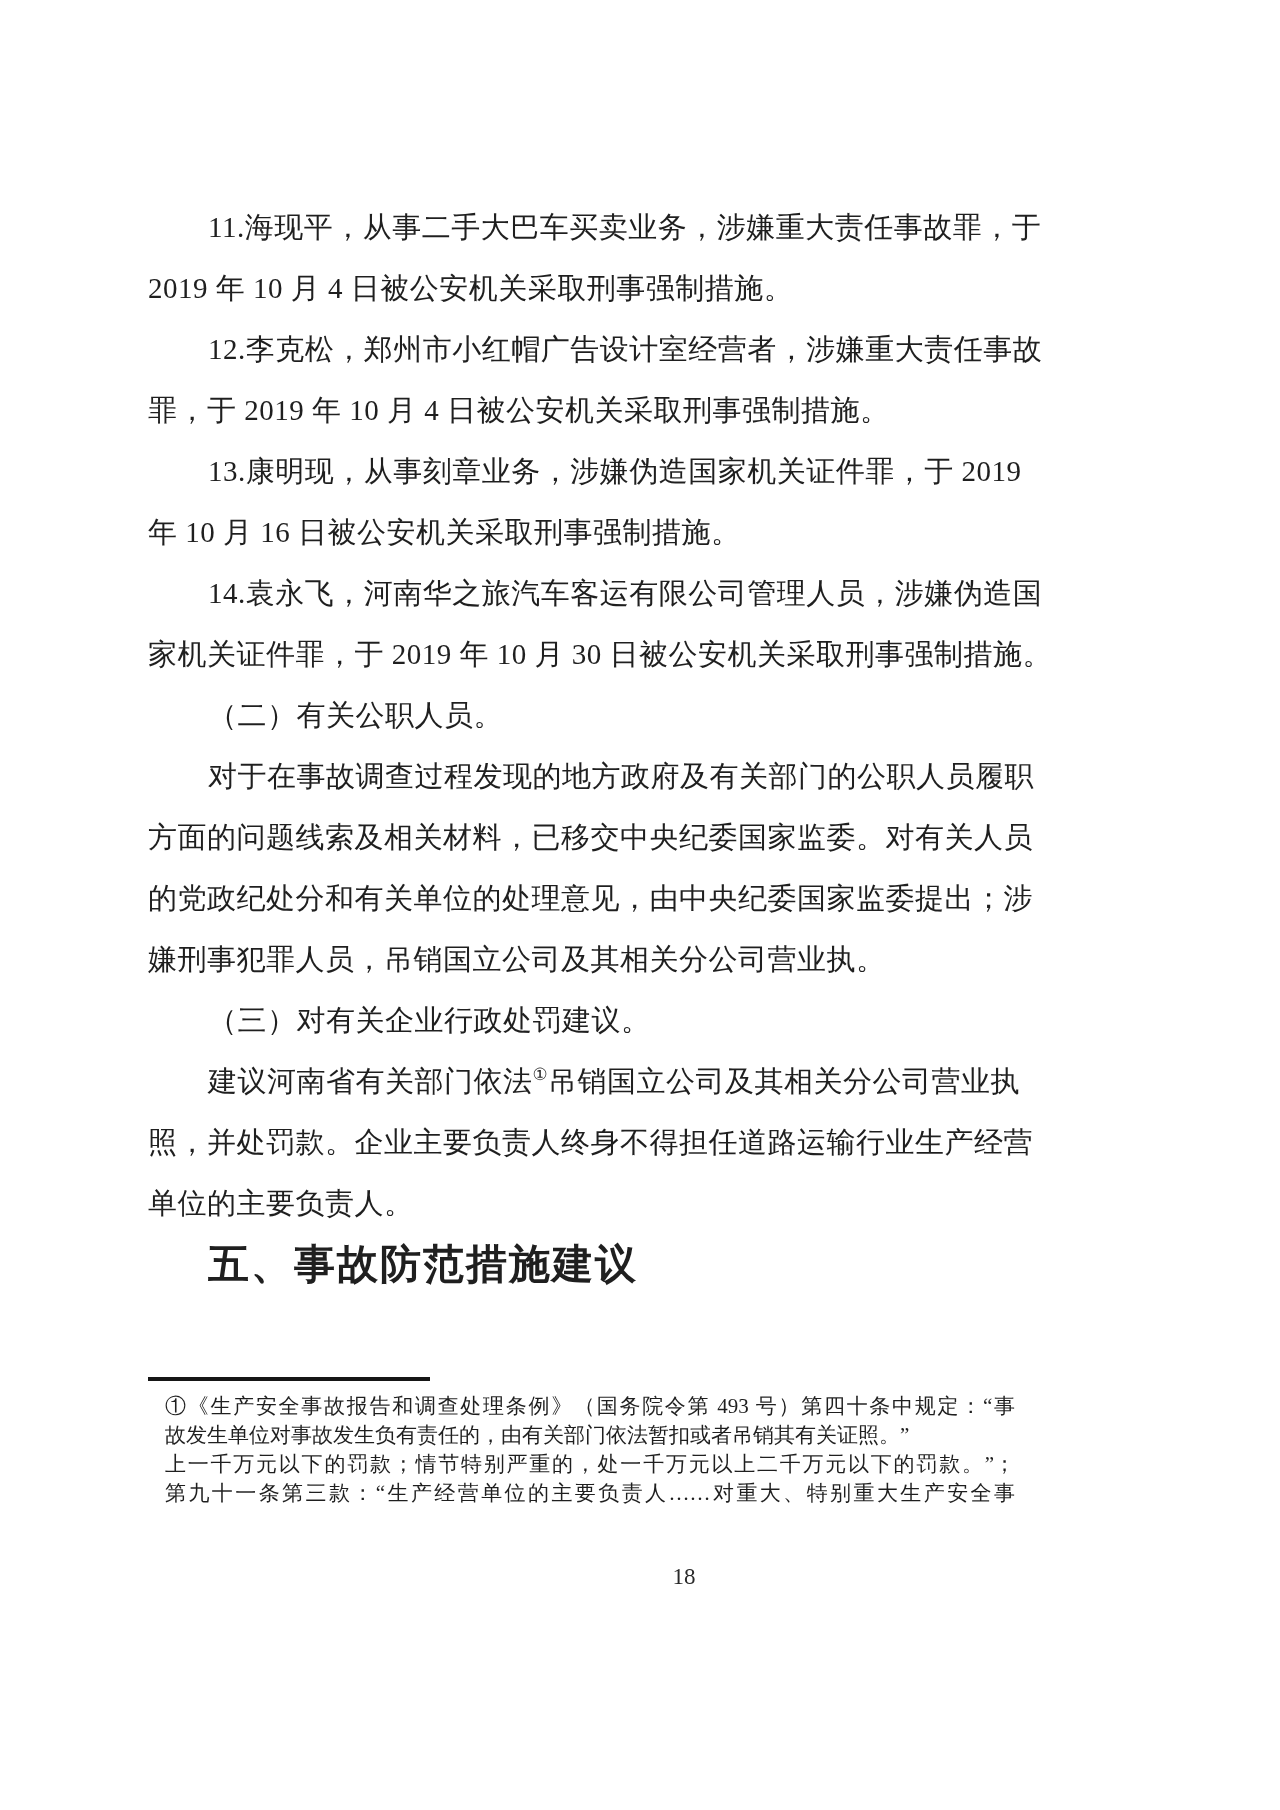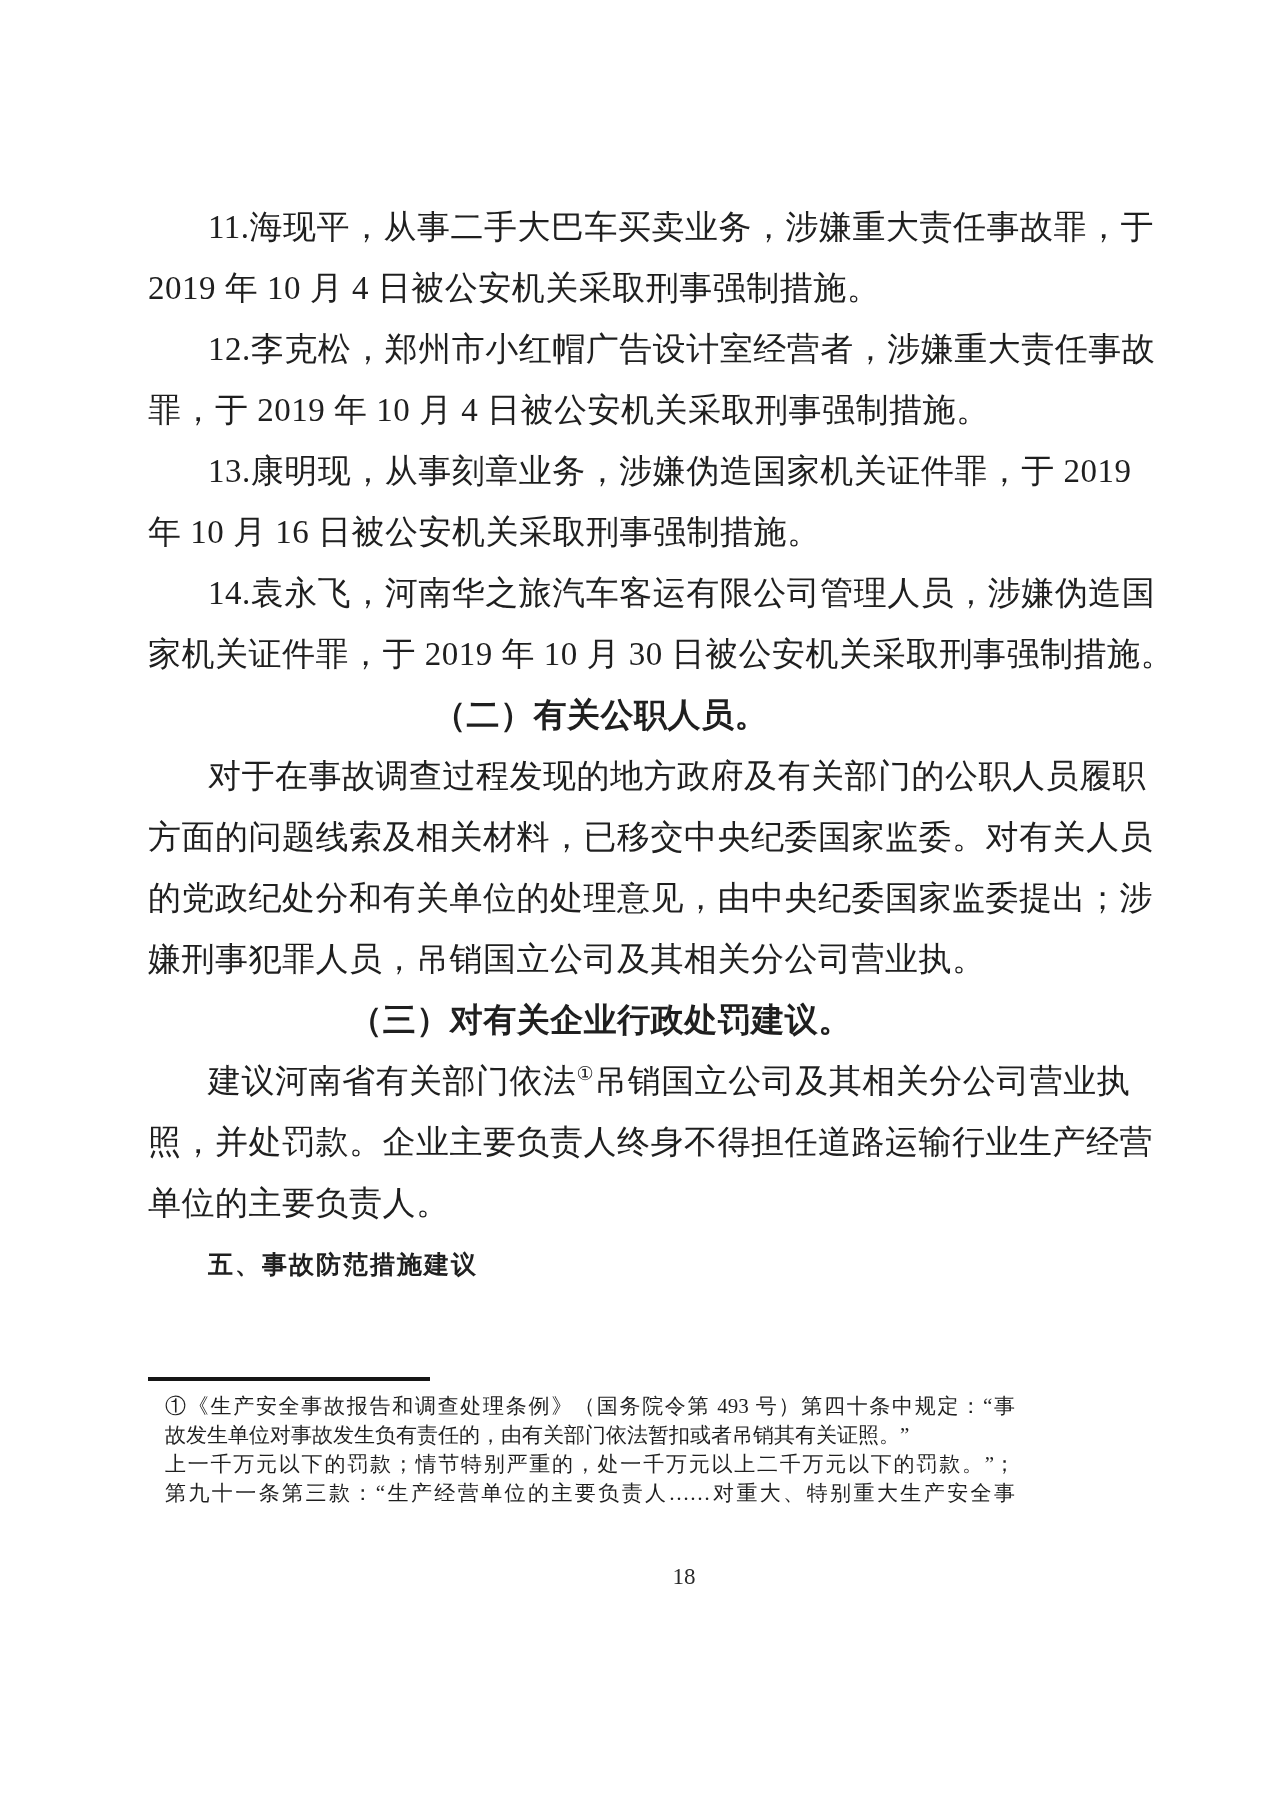--- a/index.html
+++ b/index.html
@@ -18,39 +18,38 @@
   }
   .content {
     position: absolute;
     left: 148px;
     top: 197px;
     width: 845px;
   }
   .line {
     height: 61px;
     line-height: 61px;
-    font-size: 33px;
+    font-size: 29px;
     white-space: nowrap;
     letter-spacing: 0.5px;
   }
   .line.indent {
     text-indent: 60px;
   }
   .line.full {
     text-align: justify;
     text-align-last: justify;
   }
   .line.sub {
-    font-weight: 700;
-    text-align: center;
+    font-weight: 400;
   }
   .line.heading {
     font-family: "Liberation Sans", sans-serif;
     font-weight: 700;
-    font-size: 25px;
+    font-size: 41px;
     letter-spacing: 2px;
   }
   .line sup {
     font-size: 0.58em;
     vertical-align: super;
     line-height: 0;
   }
   .separator {
     position: absolute;
     left: 148px;

